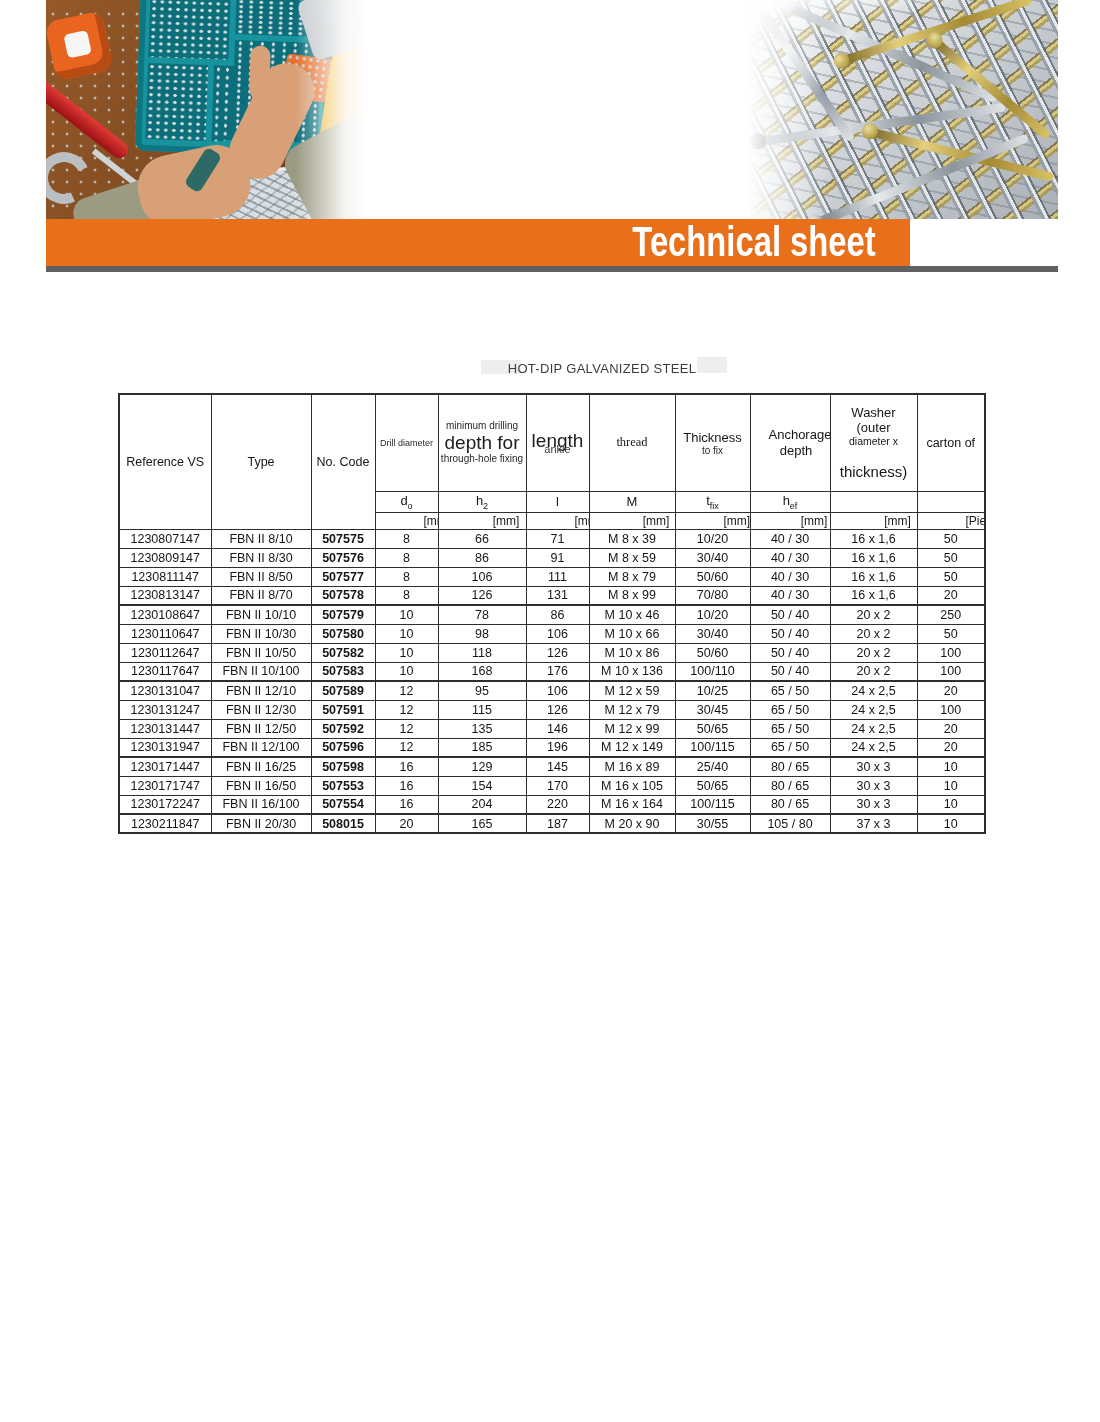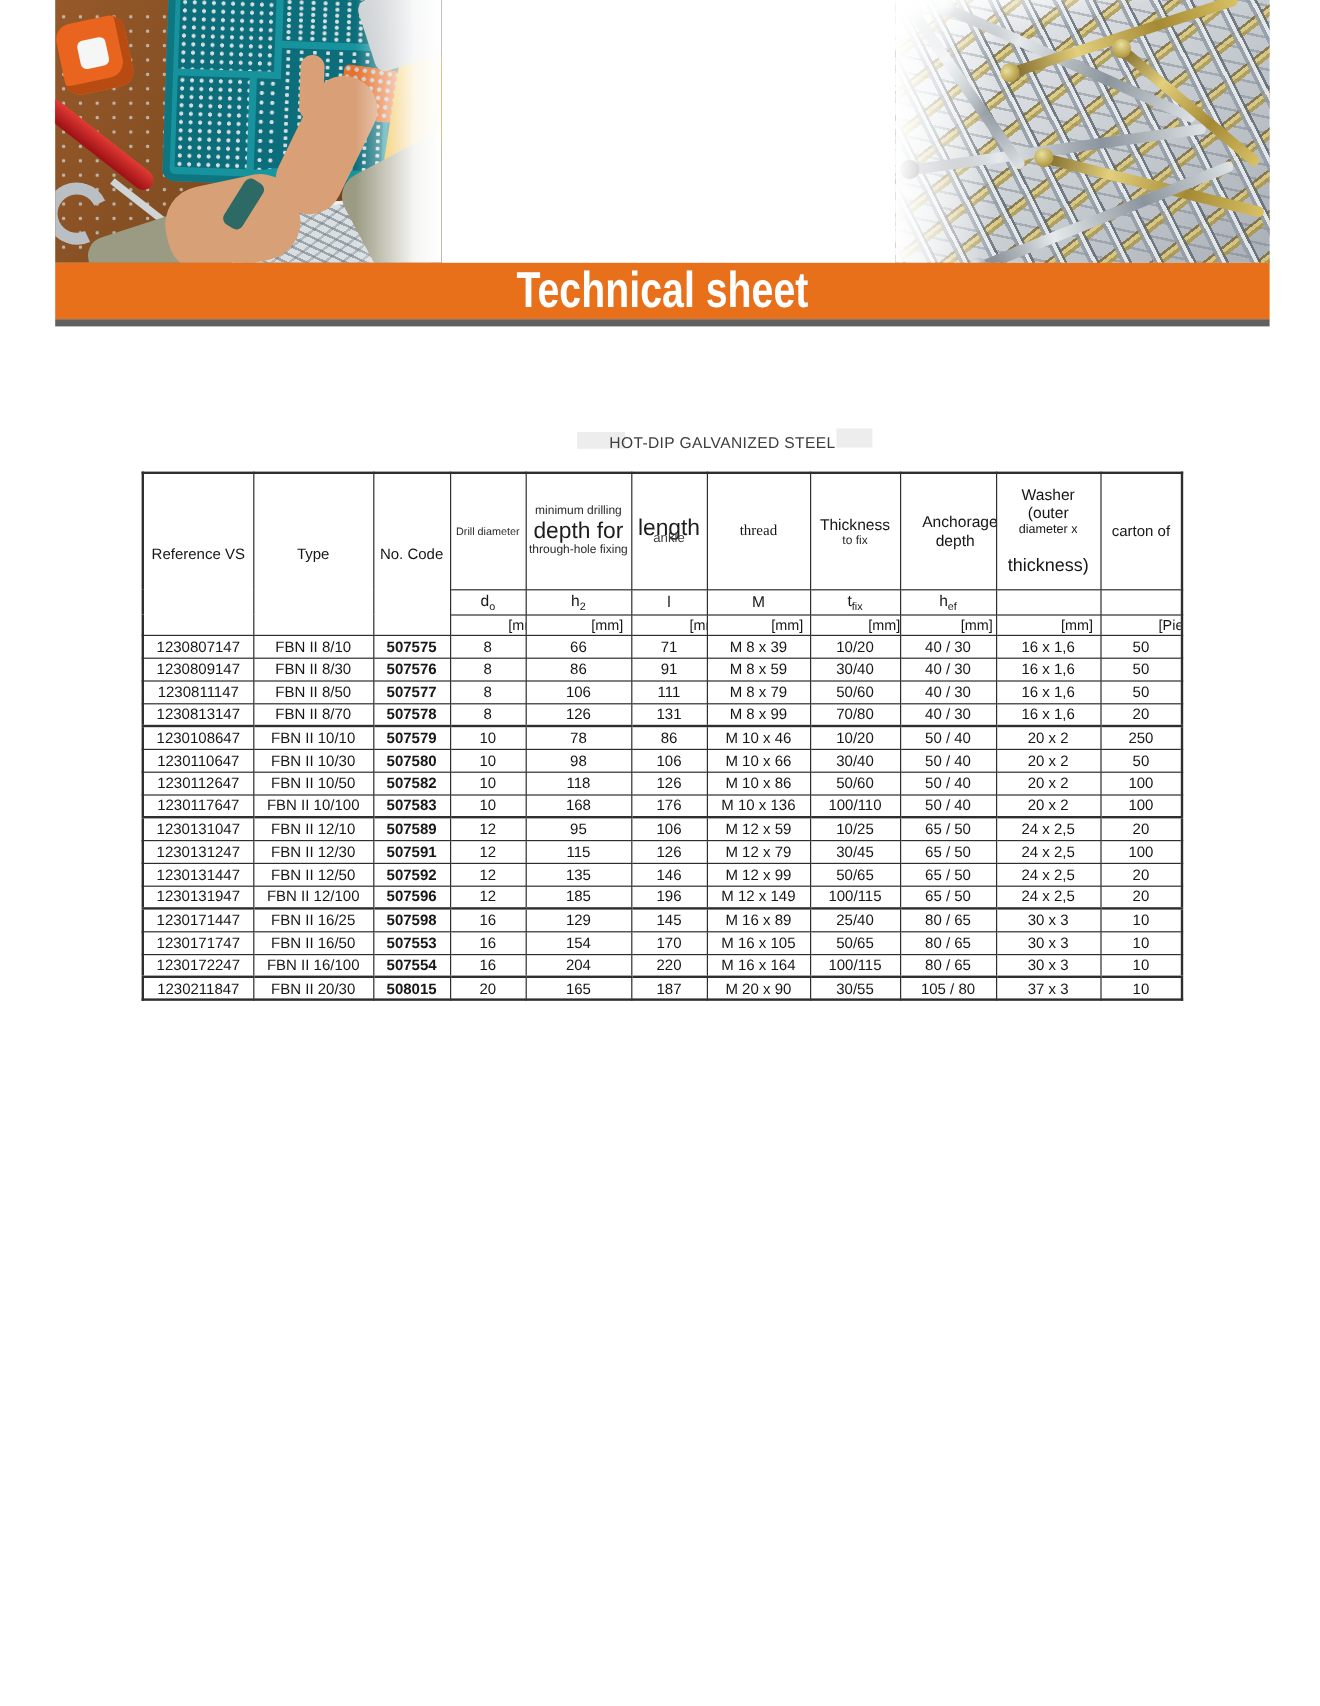--- a/index.html
+++ b/index.html
@@ -92,21 +92,21 @@
 
   
   .logo-zone { position:absolute; left:368px; top:0; width:378px; height:219px; background:#fff; }
   .logo-text { position:absolute; left:0; top:78px; width:100%; text-align:center;
     font-size:40px; font-weight:700; letter-spacing:-1px; white-space:nowrap; }
   .logo-grey { color:#4c4d4f; }
   .logo-orange { color:#f5811e; font-style:italic; }
   .swoosh { position:absolute; left:22px; top:120px; }
 
   
-  .banner { position:absolute; left:46px; top:219px; width:1012px; height:47px; background:#e8701b; text-align:center; }
+  .banner { position:absolute; left:46px; top:219px; width:864px; height:47px; background:#e8701b; text-align:right; }
   .banner-title { display:inline-block; color:#fff; font-weight:700; font-size:42px; line-height:46px;
     transform:scaleX(.78); transform-origin:center; letter-spacing:0; }
   .banner-line { position:absolute; left:46px; top:266px; width:1012px; height:6px; background:#606060; }
 
   
   .subtitle { position:absolute; left:602px; top:361px; transform:translateX(-50%);
     font-size:13px; color:#3d3d3d; letter-spacing:.3px; white-space:nowrap; }
   .ghost { position:absolute; background:#ededed; }
   .ghost-l { left:481px; top:360px; width:40px; height:14px; }
   .ghost-r { left:697px; top:357px; width:30px; height:16px; }

